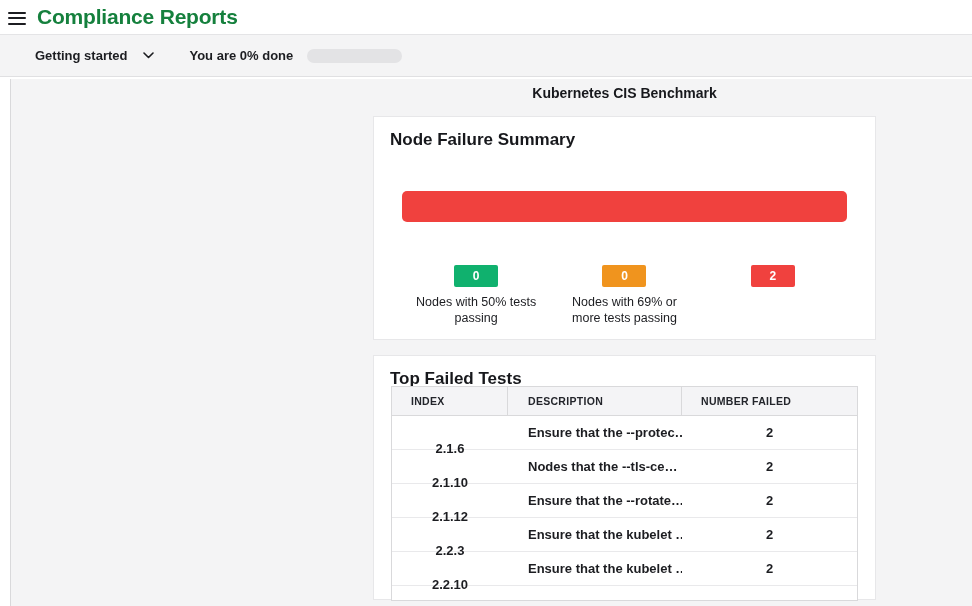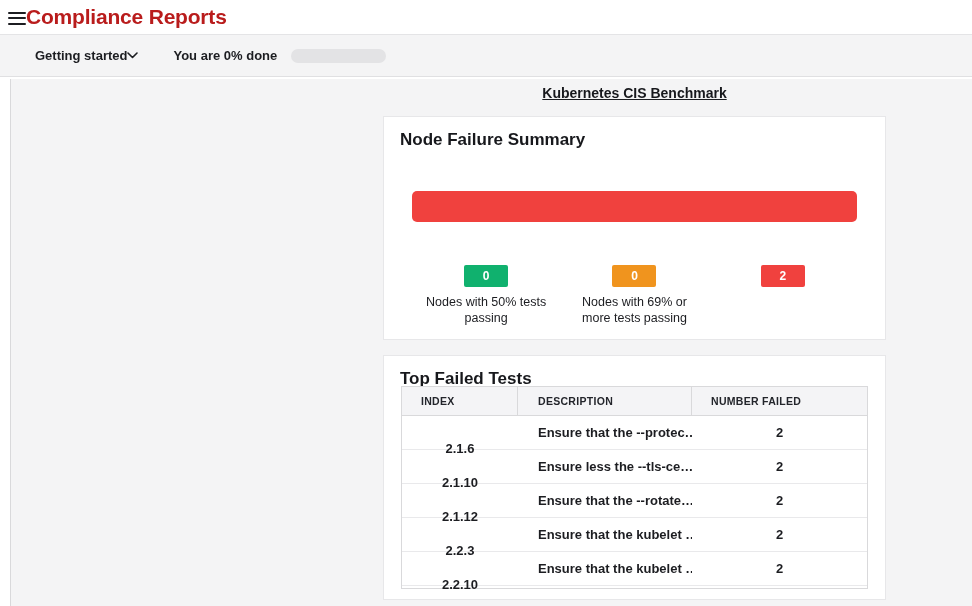--- a/index.html
+++ b/index.html
@@ -3,52 +3,52 @@
 <meta charset="utf-8">
 <style>
   * { margin:0; padding:0; box-sizing:border-box; }
   html,body { width:972px; height:606px; overflow:hidden; background:#ffffff;
               font-family:"Liberation Sans", sans-serif; color:#1c1d21; }
 
   
   .top-header { height:34px; display:flex; align-items:center; padding-left:8px; background:#fff; }
   .hamburger { width:18px; height:13px; display:flex; flex-direction:column; justify-content:space-between; cursor:pointer; margin-top:2px; }
   .hamburger span { display:block; height:2px; background:#1c1d21; border-radius:1px; }
-  .page-title { font-size:21px; font-weight:800; letter-spacing:-0.2px; color:#b91c1c; }
+  .page-title { font-size:21px; font-weight:800; letter-spacing:-0.2px; margin-left:11px; color:#15803d; }
 
   
   .gs-bar { height:43px; background:#f4f4f5; border-top:1px solid #e4e4e6; border-bottom:1px solid #e0e0e2;
             display:flex; align-items:center; padding-left:35px; }
-  .gs-toggle { display:flex; align-items:center; gap:0; background:transparent; border:none; cursor:pointer;
+  .gs-toggle { display:flex; align-items:center; gap:16px; background:transparent; border:none; cursor:pointer;
                font-family:"Liberation Sans", sans-serif; font-size:13px; font-weight:600; color:#1c1d21; }
   .gs-progress-text { font-size:13px; font-weight:700; margin-left:35px; }
   .gs-pill { width:95px; height:14px; border-radius:7px; background:#e3e3e5; margin-left:14px; overflow:hidden; }
   .gs-fill { height:100%; width:0; background:#3d98d3; border-radius:7px; }
 
   
   .content { position:absolute; top:79px; left:10px; right:0; bottom:0;
              background:#f4f4f5; border-left:1px solid #d9d9db; }
-  .report-col { position:absolute; left:372px; top:0; width:503px;text-decoration:underline; }
+  .report-col { position:absolute; left:362px; top:0; width:503px; }
   .report-title { margin-top:6px; text-align:center; font-size:14px; font-weight:700; color:#17181c; }
 
   .card { background:#ffffff; border:1px solid #e7e7e9; position:relative; }
   .card-title { position:absolute; top:13px; left:16px; font-size:17px; font-weight:700; color:#17181c; }
 
   
   .card-summary { margin-top:15px; height:224px; }
   .redbar { position:absolute; top:74px; left:28px; right:28px; height:31px; border-radius:5px; }
   .stats { position:absolute; top:148px; left:28px; right:28px; display:flex; justify-content:space-between; }
   .stat { width:150px; text-align:center; }
   .stat-badge { display:inline-block; width:44px; height:22px; line-height:22px; border-radius:2px;
                 color:#ffffff; font-size:12px; font-weight:700; }
   .stat-label { margin-top:8px; font-size:12.5px; line-height:15.5px; color:#1c1d21; }
 
   
   .card-table { margin-top:15px; height:245px; }
-  .table { position:absolute; top:30px; left:17px; right:17px; border:1px solid #d9d9db; background:#fff; padding-bottom:2px; }
+  .table { position:absolute; top:30px; left:17px; right:17px; border:1px solid #d9d9db; background:#fff; padding-bottom:14px; }
   .thead { display:flex; height:29px; background:#f4f4f6; border-bottom:1px solid #d9d9db; }
   .th { display:flex; align-items:center; font-size:10.5px; font-weight:700; letter-spacing:0.3px; color:#23252b; }
   .th-index  { width:116px; padding-left:19px; border-right:1px solid #d9d9db; }
   .th-desc   { width:174px; padding-left:20px; border-right:1px solid #d9d9db; }
   .th-number { flex:1; padding-left:19px; }
   .trow { display:flex; height:34px; align-items:center; border-bottom:1px solid #e9e9eb; background:#fff; font-size:13px; font-weight:600; }
   .trow:last-child { border-bottom:1px solid #e9e9eb; }
   .td-index  { width:116px; text-align:center;margin-top:32px; }
   .td-desc   { width:174px; padding-left:20px; white-space:nowrap; overflow:hidden; }
   .td-number { flex:1; text-align:center; }
@@ -115,21 +115,21 @@
           <div class="th th-desc">DESCRIPTION</div>
           <div class="th th-number">NUMBER FAILED</div>
         </div>
         <div class="trow">
           <div class="td-index">2.1.6</div>
           <div class="td-desc">Ensure that the --protec…</div>
           <div class="td-number">2</div>
         </div>
         <div class="trow">
           <div class="td-index">2.1.10</div>
-          <div class="td-desc">Ensure less the --tls-ce…</div>
+          <div class="td-desc">Nodes that the --tls-ce…</div>
           <div class="td-number">2</div>
         </div>
         <div class="trow">
           <div class="td-index">2.1.12</div>
           <div class="td-desc">Ensure that the --rotate…</div>
           <div class="td-number">2</div>
         </div>
         <div class="trow">
           <div class="td-index">2.2.3</div>
           <div class="td-desc">Ensure that the kubelet …</div>

